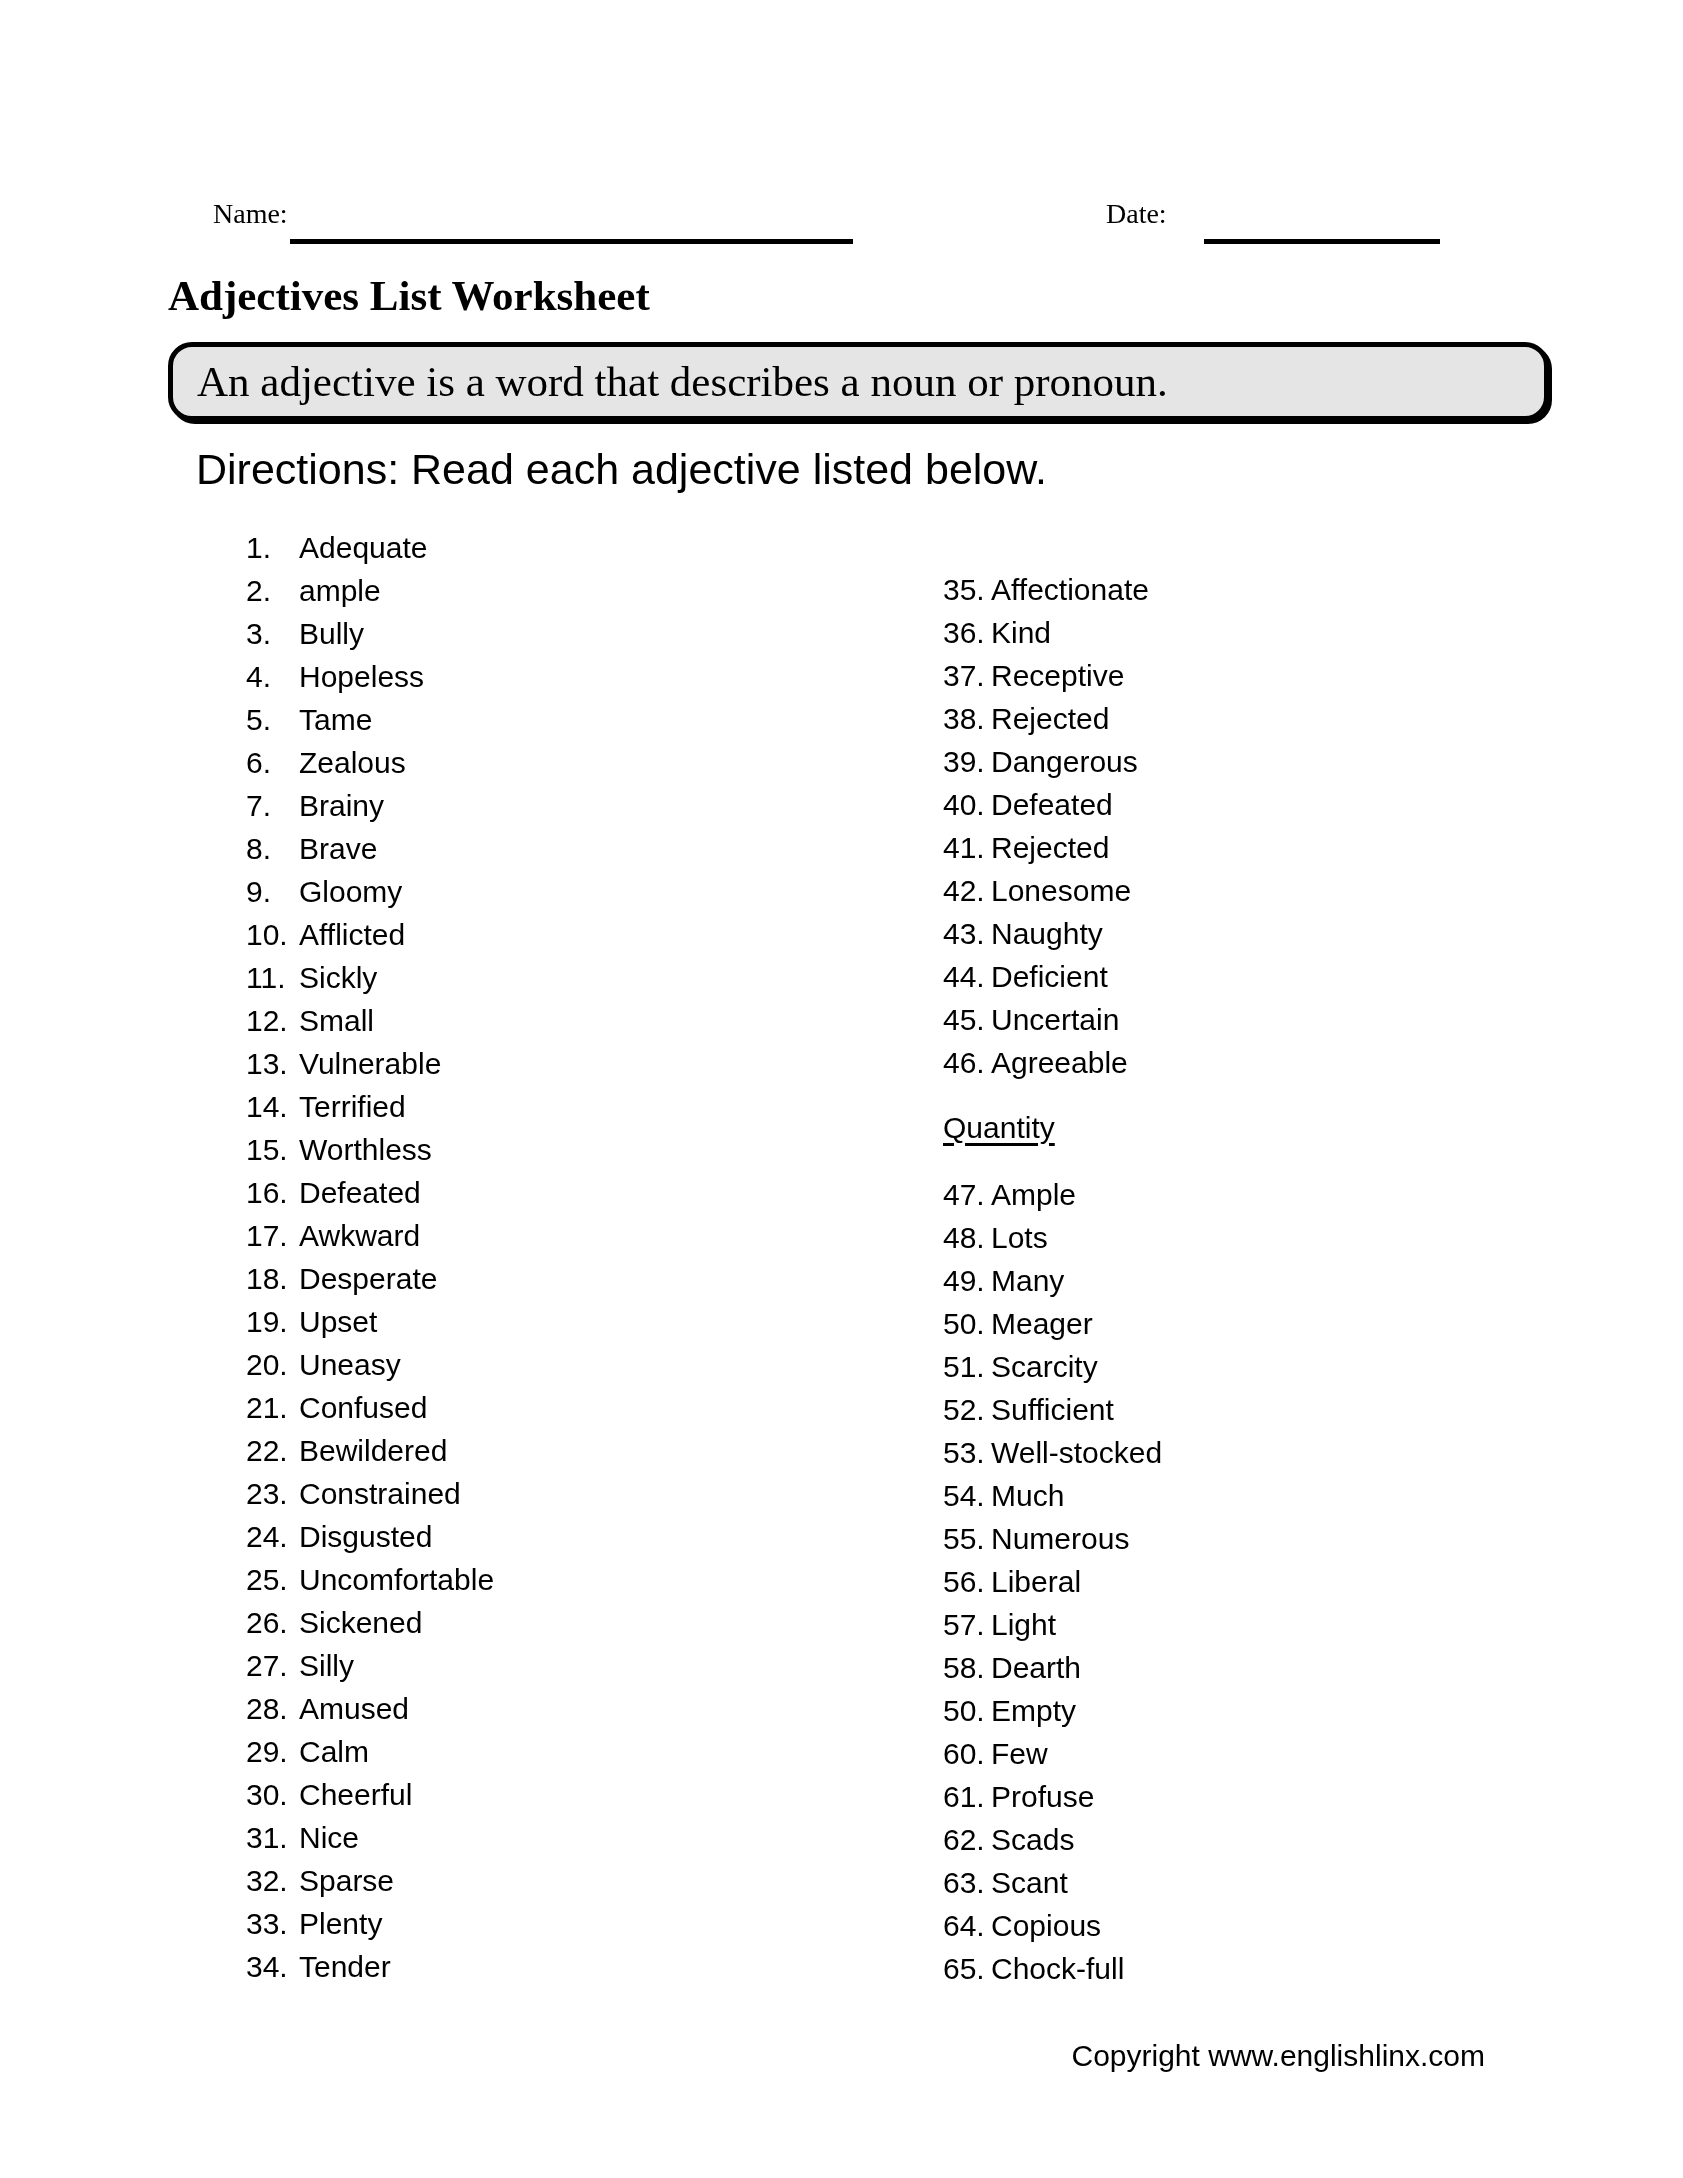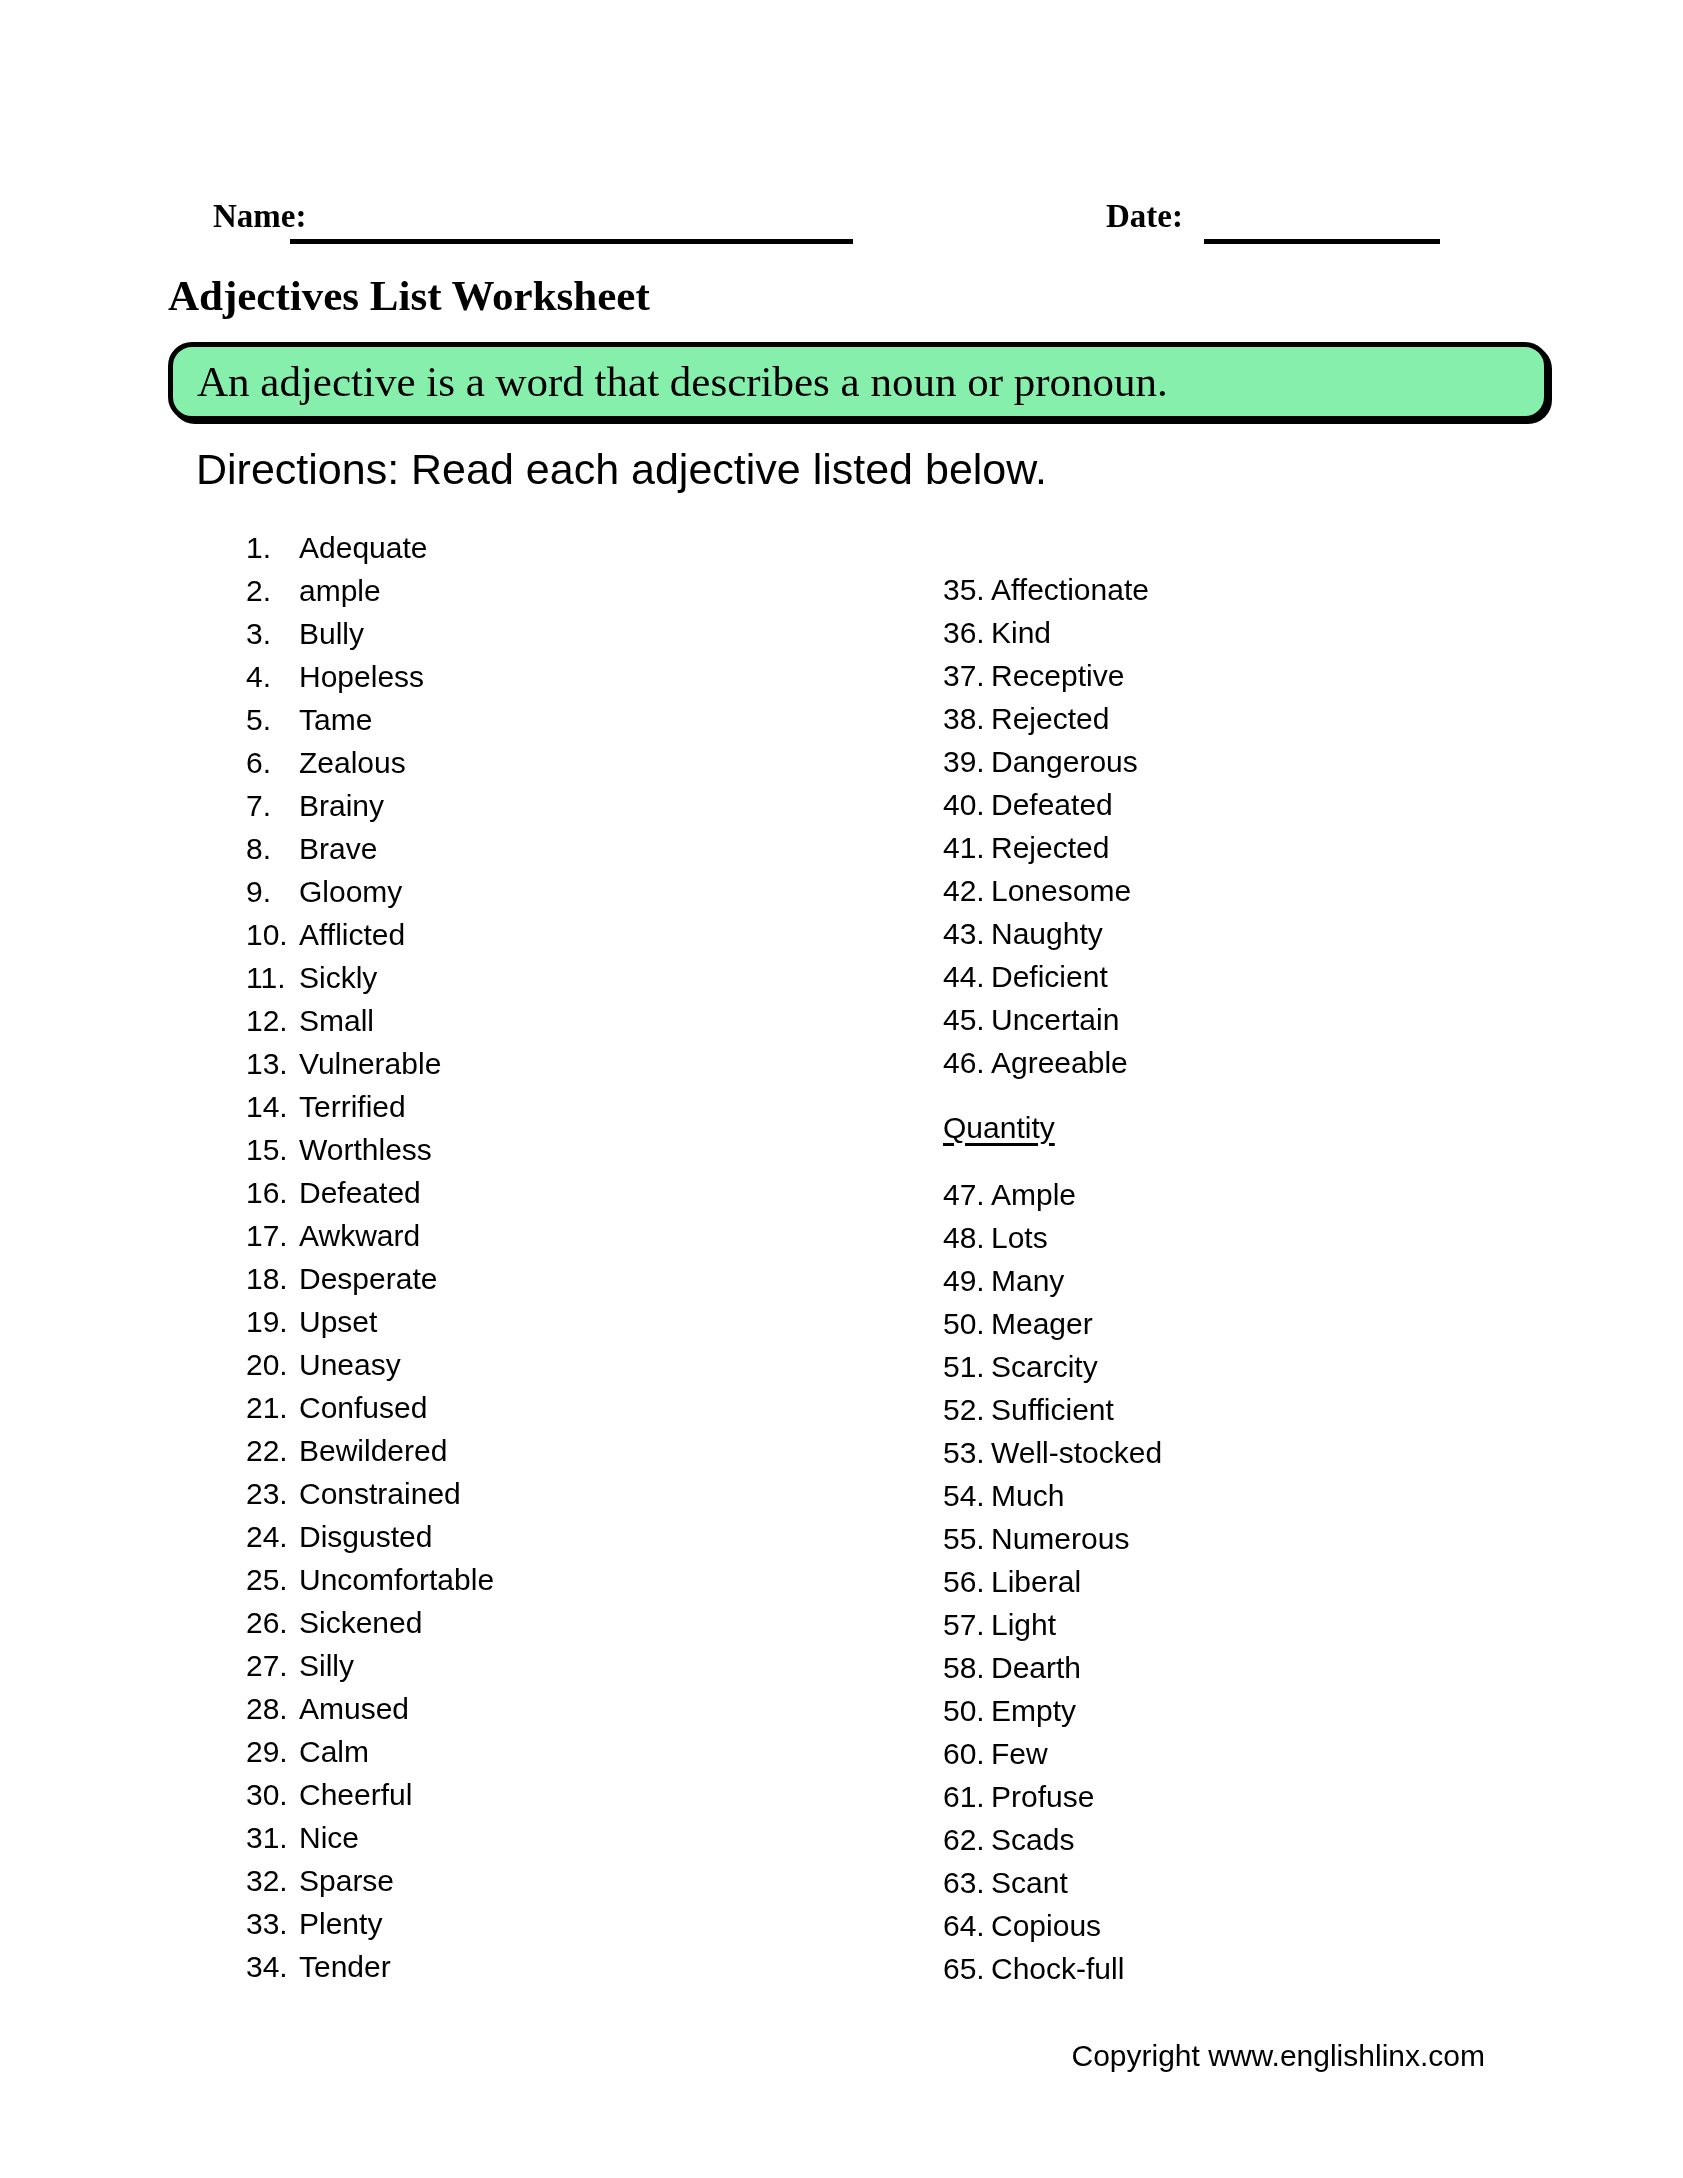--- a/index.html
+++ b/index.html
@@ -3,37 +3,37 @@
 <meta charset="utf-8">
 <style>
   html,body{margin:0;padding:0;}
   body{
     width:1683px;height:2178px;
     background:#ffffff;color:#000;
     font-family:"Liberation Serif",serif;
     position:relative;overflow:hidden;
   }
   .abs{position:absolute;}
-  .hdr-label{font-family:"Liberation Serif",serif;font-weight:bold;font-size:33px;white-space:nowrap;}
+  .hdr-label{font-family:"Liberation Serif",serif;font-weight:normal;font-size:28px;white-space:nowrap;}
   .fill-line{border-top:5px solid #000;height:0;}
   #name-label{left:213px;top:198px;}
   #name-line{left:290px;top:239px;width:563px;}
   #date-label{left:1106px;top:198px;}
   #date-line{left:1204px;top:239px;width:236px;}
   #title{
     left:168px;top:271px;width:1277px;
     text-align:left;font-weight:bold;font-size:43px;
     font-family:"Liberation Serif",serif;white-space:nowrap;
   }
   #def-box{
     left:168px;top:342px;width:1381px;height:79px;
     box-sizing:border-box;border:5px solid #000;border-radius:24px;
     box-shadow:3px 3px 0 #000;
     display:flex;align-items:center;padding-left:24px;
-    background:#86efac;
+    background:#e5e5e5;
   }
   #def-box .def-text{font-size:43px;font-family:"Liberation Serif",serif;white-space:nowrap;}
   #directions{left:196px;top:445px;font-size:43px;font-family:Liberation Sans, sans-serif;white-space:nowrap;}
   .list{display:flex;flex-direction:column;font-family:"Liberation Sans",sans-serif;font-size:30px;}
   .list .row{height:43px;display:flex;align-items:center;white-space:nowrap;}
   .list .num{display:inline-block;flex:0 0 auto;}
   .list.left-col .num{width:53px;}
   .list.right-col .num{width:48px;}
   #left-list{left:246px;top:526px;}
   #right-list-a{left:943px;top:568px;}

